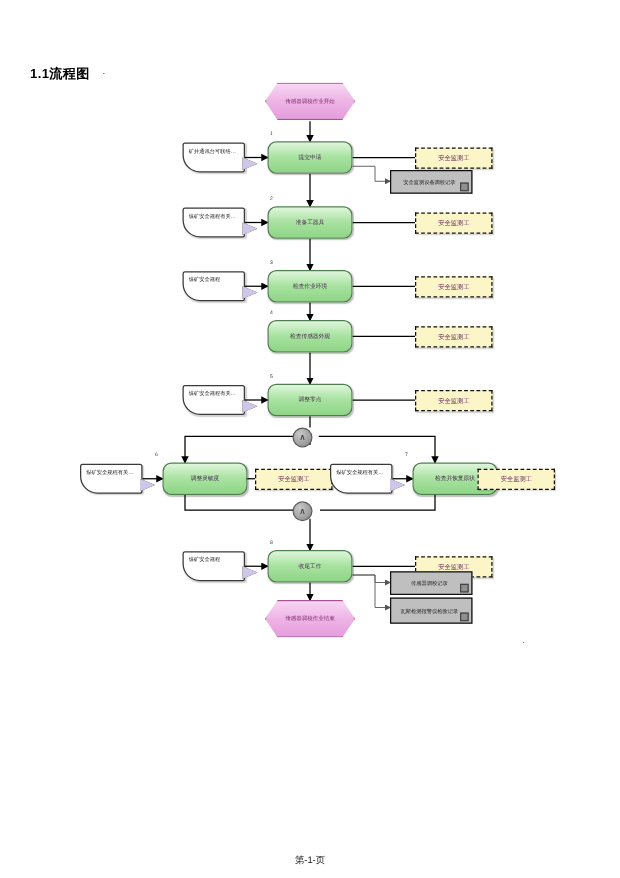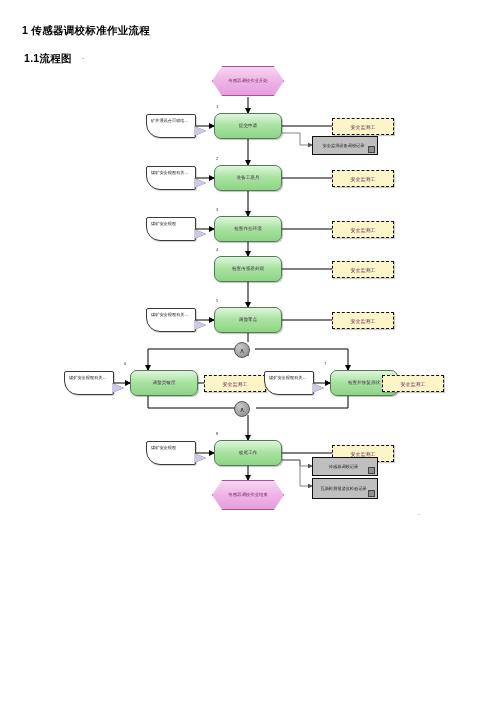--- a/index.html
+++ b/index.html
@@ -141,21 +141,20 @@
     position:absolute;left:35px;right:35px;top:679px;
     border-top:0px solid #999;
   }
   .stray-dot{position:absolute;left:418px;top:509px;font-size:7px;color:#555;}
 </style>
 </head>
 <body>
 
 <div class="page">
 
-  <div class="heading" id="h1">1  传感器调校标准作业流程</div>
   <div class="heading" id="h2">1.1流程图</div>
   <div class="dot-mark">.</div>
 
   <div class="flow">
 
     <svg class="lines">
       <defs>
         <marker id="arr" markerWidth="6" markerHeight="6" refX="5" refY="3" orient="auto">
           <path d="M0,0 L6,3 L0,6 z" fill="#000"></path>
         </marker>
@@ -322,14 +321,15 @@
     </div>
 
     <div class="node term" style="left:212px;top:480px;">
       <span>传感器调校作业结束</span>
     </div>
 
   </div>
 
   <div class="stray-dot">.</div>
   <div class="footer-rule"></div>
+  <div class="footer">第-1-页</div>
 
 </div>
 
 </body></html>

